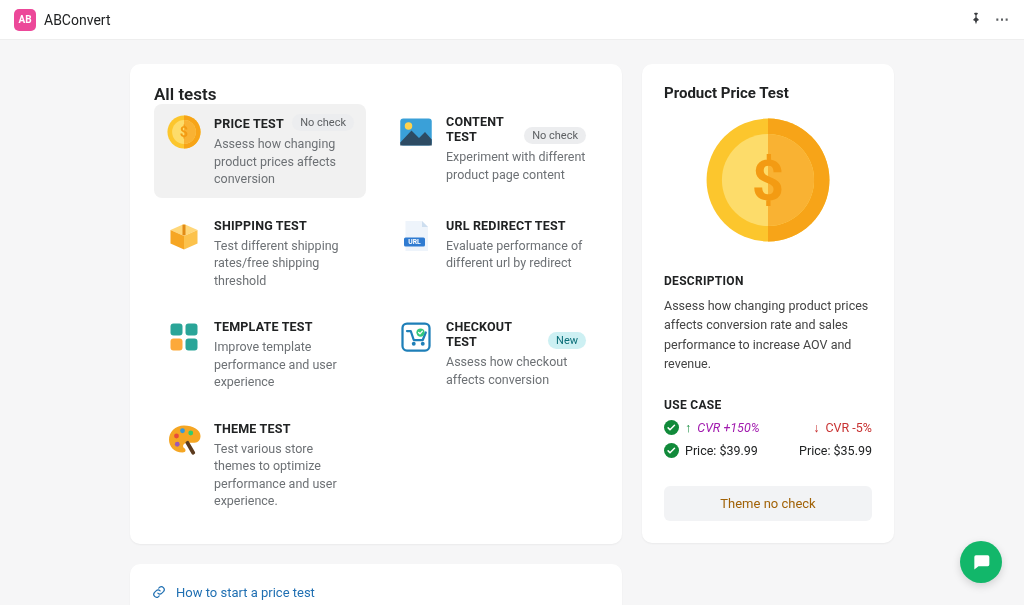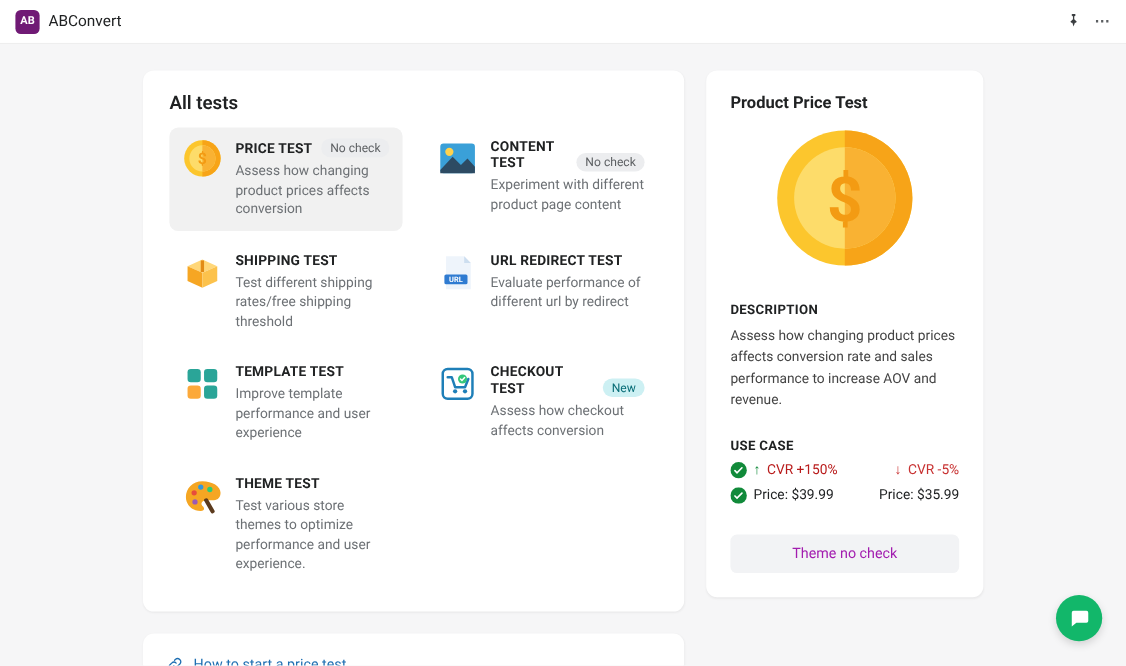--- a/index.html
+++ b/index.html
@@ -1,30 +1,30 @@
 <!DOCTYPE html>
 <html><head>
 <meta charset="utf-8">
 <style>
 * { margin:0; padding:0; box-sizing:border-box; font-family:-apple-system,BlinkMacSystemFont,"Segoe UI",Roboto,sans-serif; }
 body { background:#f6f6f7; width:1024px; height:605px; overflow:hidden; position:relative; }
 
 .topbar { height:40px; background:#fff; display:flex; align-items:center; padding:0 14px; border-bottom:1px solid #eee; }
-.app-logo { width:22px; height:22px; background:#701a75; border-radius:5px; display:flex; align-items:center; justify-content:center; color:#fff; font-size:10px; font-weight:700; margin-right:8px; }
+.app-logo { width:22px; height:22px; background:#ec4899; border-radius:5px; display:flex; align-items:center; justify-content:center; color:#fff; font-size:10px; font-weight:700; margin-right:8px; }
 .app-name { font-size:14px; font-weight:400; color:#202223; flex:1; }
 .topbar-actions { display:flex; gap:12px; color:#5c5f62; }
 .tb-btn { cursor:pointer; font-size:14px; }
 
 .main { display:flex; gap:20px; padding:24px 130px 0 130px; }
 
 .card { background:#fff; border-radius:10px; box-shadow:0 1px 2px rgba(0,0,0,.05); }
 
 .left-col { flex:1; display:flex; flex-direction:column; gap:20px; min-width:0; }
 .tests-card { padding:20px 24px 24px 24px; }
-.tests-title { font-size:17px; font-weight:600; color:#202223; margin-bottom:12px; }
+.tests-title { font-size:17px; font-weight:600; color:#202223; margin-bottom:0; }
 
 .tests-grid { display:grid; grid-template-columns:1fr 1fr; gap:10px 20px; }
 
 .test-item { display:flex; gap:12px; padding:10px 12px; border-radius:8px; cursor:pointer; position:relative; }
 .test-item.selected { background:#f1f1f1; }
 .test-icon { width:36px; height:36px; flex-shrink:0; display:flex; align-items:center; justify-content:center; }
 .test-body { flex:1; }
 .test-head { display:flex; justify-content:space-between; align-items:flex-end; gap:6px; }
 .test-name { font-size:12.5px; font-weight:700; color:#202223; letter-spacing:.2px; }
 .test-badge { font-size:11px; padding:2px 8px; border-radius:10px; background:#ecedef; color:#5c5f62; white-space:nowrap; }
@@ -42,25 +42,25 @@
 .coin-lg { width:128px; height:128px; }
 
 .sec-label { font-size:12px; font-weight:700; letter-spacing:.3px; color:#202223; margin-bottom:8px; }
 .detail-desc { font-size:12.5px; color:#444; line-height:1.55; margin-bottom:24px; }
 
 .usecase-row { display:flex; justify-content:space-between; align-items:center; font-size:12.5px; margin-bottom:8px; }
 .uc-cell { display:flex; align-items:center; gap:6px; }
 .check-ico { width:15px; height:15px; color:#118a3a; }
 .arrow-up { color:#118a3a; font-weight:600; }
 .arrow-down { color:#c83232; font-weight:600; }
-.uc-green { color:#b91c1c; }
+.uc-green { color:#a21caf;font-style:italic; }
 .uc-red { color:#c83232; }
 .uc-dark { color:#202223; }
 
-.theme-btn { margin-top:20px; background:#f2f3f5; border:none; border-radius:6px; padding:10px; font-size:13px; color:#a21caf; cursor:pointer; }
+.theme-btn { margin-top:20px; background:#f2f3f5; border:none; border-radius:6px; padding:10px; font-size:13px; color:#a16207; cursor:pointer; }
 
 .chat-bubble { position:absolute; right:22px; bottom:22px; width:42px; height:42px; border-radius:50%; background:#12b76a; display:flex; align-items:center; justify-content:center; color:#fff; cursor:pointer; box-shadow:0 3px 8px rgba(0,0,0,.15); }
 </style>
 </head>
 <body>
 
 <div class="topbar">
   <div class="app-logo">AB</div>
   <div class="app-name">ABConvert</div>
   <div class="topbar-actions">

